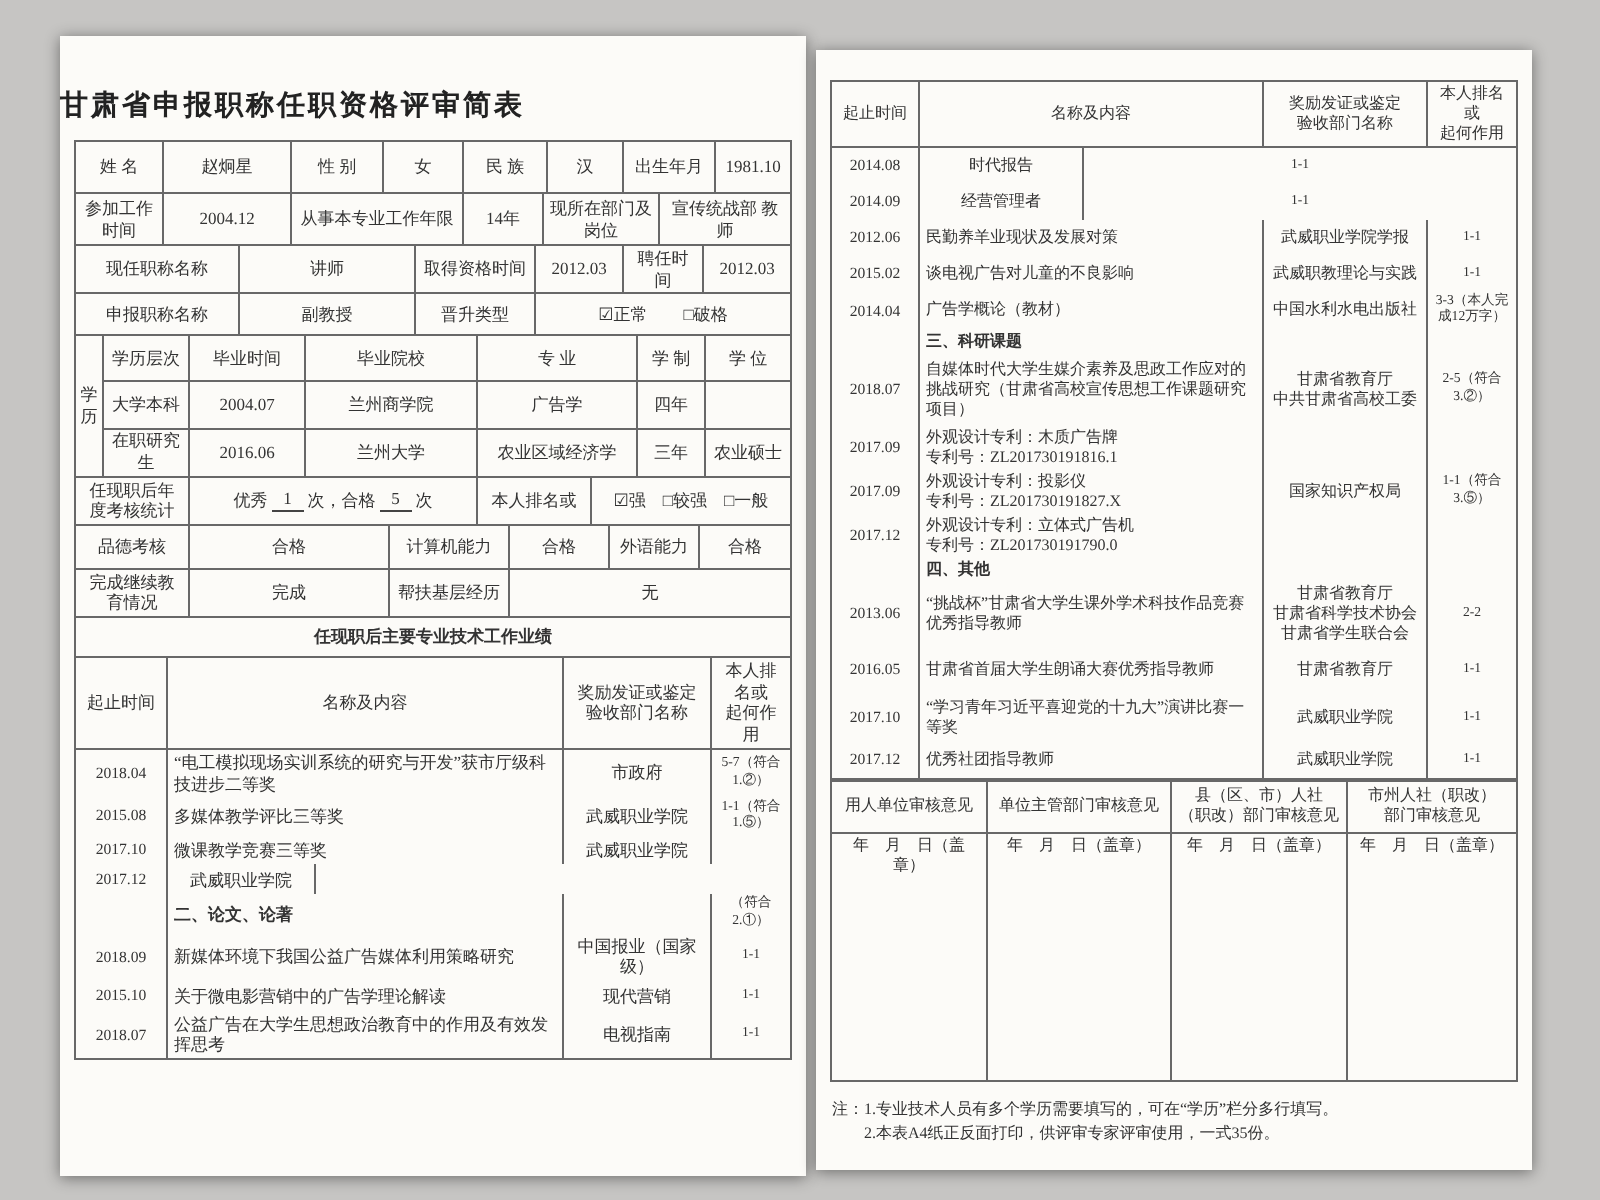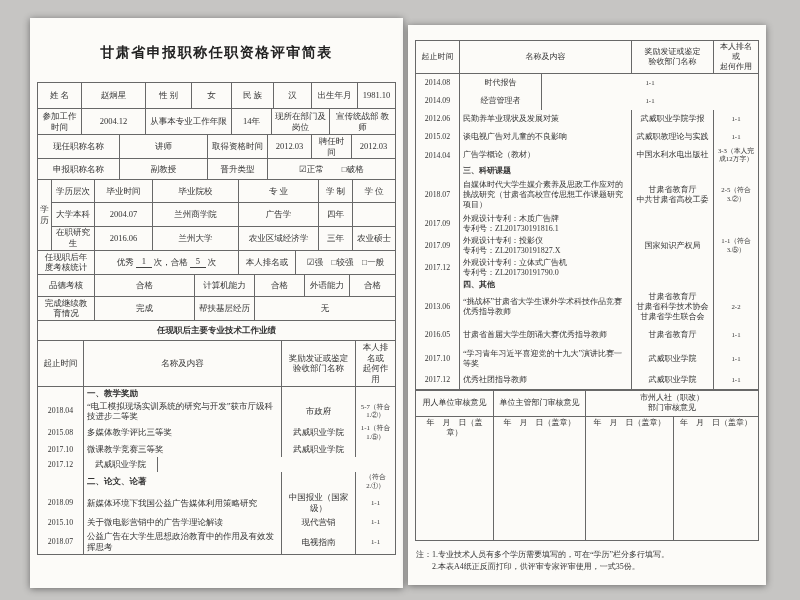--- a/index.html
+++ b/index.html
@@ -5,21 +5,21 @@
   html,body{margin:0;padding:0}
   body{
     width:800px;height:600px;position:relative;overflow:hidden;
     background:#c6c5c3;
     font-family:"Liberation Serif","DejaVu Serif",serif;
     color:#333;
   }
   .page{position:absolute;background:#fcfbf8;box-shadow:0 1px 7px rgba(0,0,0,.45)}
   #p1{left:30px;top:18px;width:373px;height:570px;font-size:8.5px}
   #p2{left:408px;top:25px;width:358px;height:560px;font-size:8px}
-  .title{font-size:14px;font-weight:bold;text-align:center;letter-spacing:1.5px;margin:26px 0 20px 0;color:#222}
+  .title{font-size:14px;font-weight:bold;letter-spacing:1.5px;margin:26px 0 8px 0;color:#222}
   .tbl{border-top:1px solid #686868;border-left:1px solid #686868;background:#fcfbf8}
   .m1{margin:0 7px}
   .row{display:flex}
   .c{
     border-right:1px solid #686868;border-bottom:1px solid #686868;
     display:flex;align-items:center;justify-content:center;
     text-align:center;padding:1px 3px;box-sizing:border-box;min-width:0;
     line-height:1.25;
   }
   .left{justify-content:flex-start;text-align:left}
@@ -150,26 +150,20 @@
     <div class="row" style="min-height:26px">
       <div class="c" style="width:46px">起止时间</div>
       <div class="c" style="width:198px">名称及内容</div>
       <div class="c pre" style="width:74px">奖励发证或鉴定
 验收部门名称</div>
       <div class="c pre full">本人排名或
 起何作用</div>
     </div>
 
     <div class="wbody">
-      <div class="row" style="min-height:12px">
-        <div class="c datec" style="width:46px"></div>
-        <div class="c left sec" style="width:198px">一、教学奖励</div>
-        <div class="c" style="width:74px"></div>
-        <div class="c rank full"></div>
-      </div>
       <div class="row" style="min-height:24px">
         <div class="c datec" style="width:46px">2018.04</div>
         <div class="c left" style="width:198px">“电工模拟现场实训系统的研究与开发”获市厅级科技进步二等奖</div>
         <div class="c" style="width:74px">市政府</div>
         <div class="c rank full">5-7（符合1.②）</div>
       </div>
       <div class="row" style="min-height:15px">
         <div class="c datec" style="width:46px">2015.08</div>
         <div class="c left" style="width:198px">多媒体教学评比三等奖</div>
         <div class="c" style="width:74px">武威职业学院</div>
@@ -319,20 +313,22 @@
         <div class="c pre" style="width:82px">武威职业学院</div>
         <div class="c rank full">1-1</div>
       </div>
     </div>
   </div>
 
   <div class="tbl m1" style="margin-top:0">
     <div class="row" style="min-height:26px">
       <div class="c" style="width:78px">用人单位审核意见</div>
       <div class="c" style="width:92px">单位主管部门审核意见</div>
+      <div class="c pre" style="width:88px">县（区、市）人社
+（职改）部门审核意见</div>
       <div class="c pre full">市州人社（职改）
 部门审核意见</div>
     </div>
     <div class="row audit-body">
       <div class="c" style="width:78px">
           <span>年　月　日（盖章）</span>
         </div>
       <div class="c" style="width:92px">
           <span>年　月　日（盖章）</span>
         </div>

